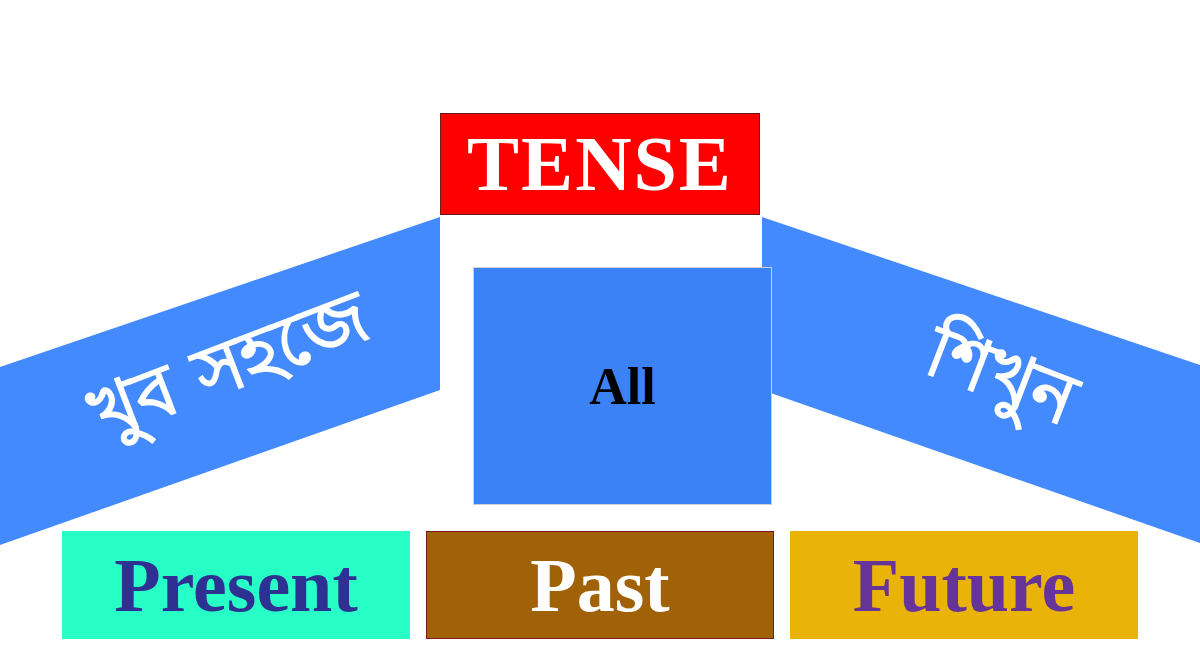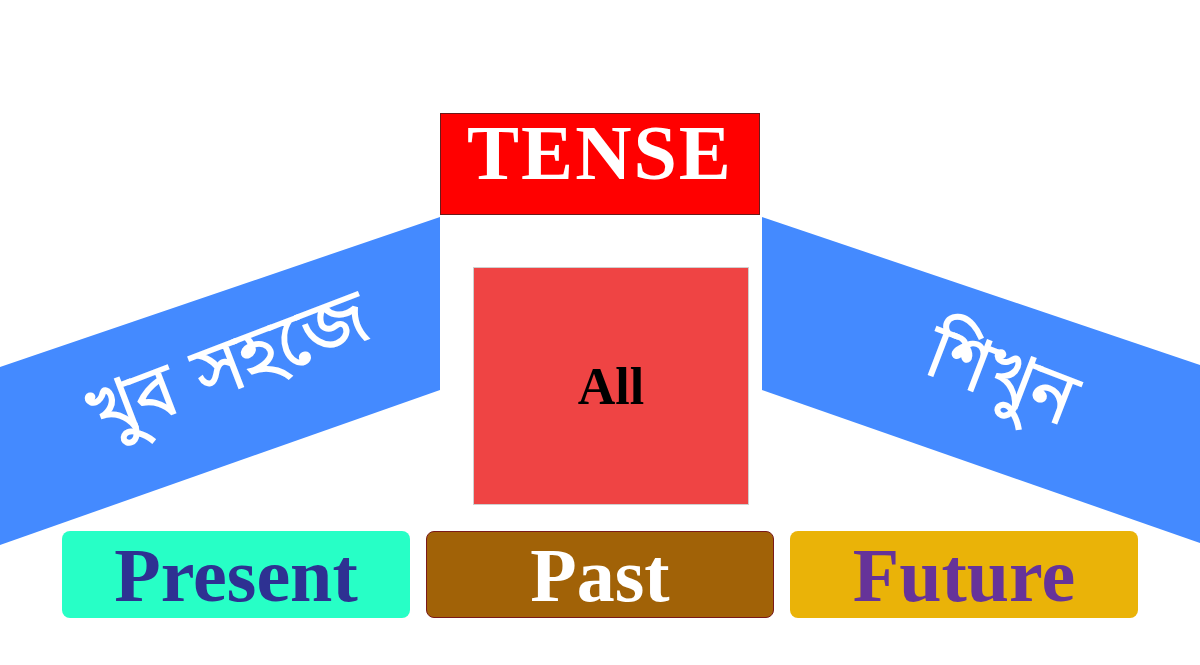--- a/index.html
+++ b/index.html
@@ -6,40 +6,40 @@
   body {
     width: 1200px; height: 665px; position: relative; overflow: hidden;
     background: #ffffff;
     font-family: "Liberation Serif", "DejaVu Serif", serif;
   }
   .abs { position: absolute; }
   #banners { position: absolute; left: 0; top: 0; width: 1200px; height: 665px; }
   .title-box {
     left: 440px; top: 113px; width: 320px; height: 102px;
     background: #ff0000; border: 1px solid #6b1a1a; box-sizing: border-box;
-    display: flex; justify-content: center;
+    display: flex; align-items: center; justify-content: center;
     color: #ffffff; font-weight: bold; font-size: 78px; letter-spacing: 2px;
     line-height: 1;
   }
   .center-box {
-    left: 473px; top: 267px; width: 276px; height: 238px;
-    background: #ef4444; border: 1px solid #cfcfcf; box-sizing: border-box;
+    left: 473px; top: 267px; width: 299px; height: 238px;
+    background: #3b82f6; border: 1px solid #cfcfcf; box-sizing: border-box;
     display: flex; flex-direction: column; align-items: center; justify-content: center;
     color: #000000; font-weight: bold; font-size: 52px; line-height: 73px;
   }
   .banner-text {
     color: #ffffff; font-family: "DejaVu Sans", sans-serif; font-weight: bold;
     font-size: 72px; white-space: nowrap; transform-origin: center center;
   }
   .left-text  { left: 30px;  top: 310px; width: 400px; text-align: center; transform: rotate(-21deg); }
   .right-text { left: 850px; top: 320px; width: 300px; text-align: center; transform: rotate(21deg); }
   .tense-box {
-    top: 531px; height: 87px; box-sizing: border-box;
+    top: 531px; height: 108px; box-sizing: border-box;
     display: flex; align-items: center; justify-content: center;
-    font-weight: bold; font-size: 76px; line-height: 1; border-radius: 8px;
+    font-weight: bold; font-size: 76px; line-height: 1;
   }
   .present { left: 62px;  width: 348px; background: #27ffc6; color: #2e3192; }
   .past    { left: 426px; width: 348px; background: #a16207; color: #ffffff; border: 1px solid #7a1a1a; }
   .future  { left: 790px; width: 348px; background: #eab308; color: #663399; }
 </style>
 </head>
 <body>
 
 <svg id="banners" viewBox="0 0 1200 665" xmlns="http://www.w3.org/2000/svg">
   <polygon points="0,367 440,217 440,390 0,545" fill="#448aff"></polygon>

